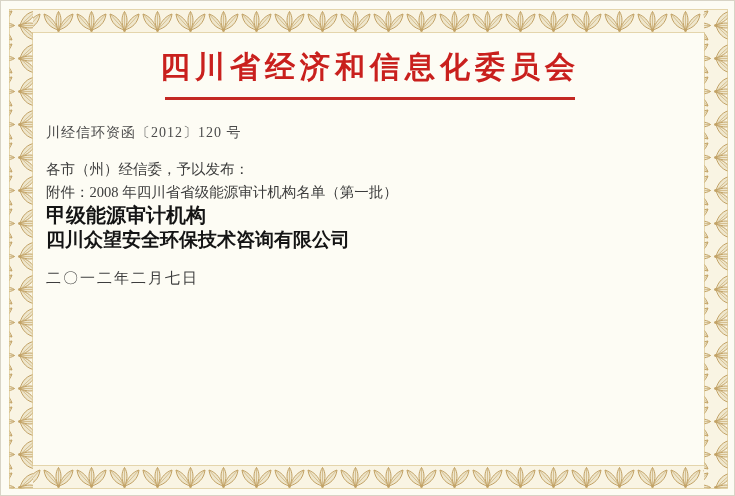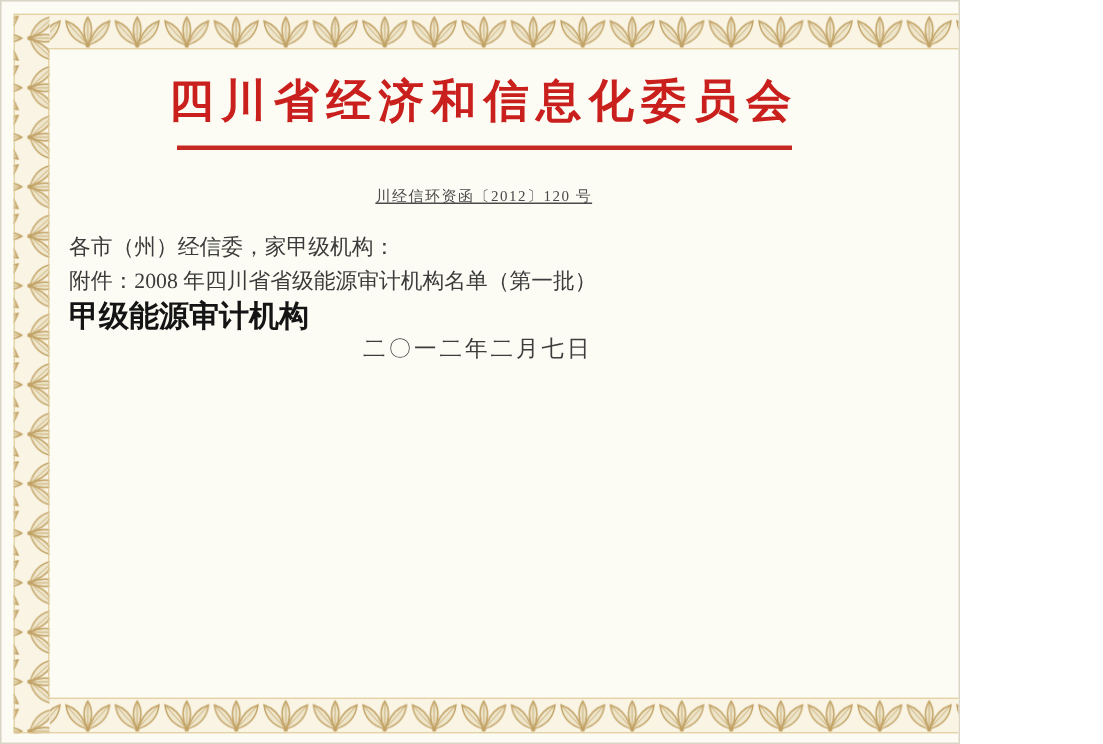--- a/index.html
+++ b/index.html
@@ -1,19 +1,19 @@
 <!DOCTYPE html>
 <html style="--title-red: #c9201d; --divider-red: #c32823; --body-text: #3b3b3b; --bold-text: #141414; --border-gold: #c2a265; --border-leaf-fill: #efe7cd; --border-band-bg: #f9f4e3; --paper: #fdfcf4;"><head>
 <meta charset="utf-8">
 <style>
   html, body { margin: 0; padding: 0; background: #ffffff; }
 
   .page {
     position: relative;
-    width: 640px;
+    width: 735px;
     height: 496px;
     box-sizing: border-box;
     background: var(--paper, #fdfcf4);
     border: 1px solid #d8d4c6;
     overflow: hidden;
     font-family: "Liberation Serif", serif;
   }
 
   .frame {
     position: absolute;
@@ -42,25 +42,24 @@
 
   .divider {
     width: 410px;
     height: 3px;
     margin: 9px auto 0 auto;
     background: var(--divider-red, #c32823);
   }
 
   .doc-number {
     margin-top: 24px;
-    text-align: center;
-    font-size: 10px;
+    text-align: left;
+    font-size: 14px;
     letter-spacing: 1px;
     color: #4a4a4a;
-    text-decoration: underline;
   }
 
   .body-text {
     margin-top: 16px;
     font-size: 14.5px;
     line-height: 22.5px;
     color: var(--body-text, #3b3b3b);
     text-align: justify;
   }
   .body-text p { margin: 0; }
@@ -77,22 +76,23 @@
   .agency-name {
     font-family: "Liberation Sans", sans-serif;
     font-weight: bold;
     font-size: 19px;
     line-height: 26px;
     color: var(--bold-text, #141414);
     text-align: left;
   }
 
   .date {
+    margin-top: 16px;
     padding-right: 8px;
-    text-align: center;
+    text-align: left;
     font-size: 15px;
     letter-spacing: 2px;
     color: #3d3d3d;
   }
 </style>
 </head>
 <body>
 
 <div class="page">
 
@@ -131,21 +131,22 @@
 
   <div class="doc">
 
     <h1 class="title">四川省经济和信息化委员会</h1>
 
     <div class="divider"></div>
 
     <div class="doc-number">川经信环资函〔2012〕120 号</div>
 
     <div class="body-text">
-      <p>各市（州）经信委，家甲级机构：</p>
+      <p>各市（州）经信委，予以发布：</p>
       <p>附件：2008 年四川省省级能源审计机构名单（第一批）</p>
       <p class="agency-category">甲级能源审计机构</p>
+      <p class="agency-name">四川众望安全环保技术咨询有限公司</p>
     </div>
 
     <div class="date">二〇一二年二月七日</div>
 
   </div>
 </div>
 
 </body></html>

